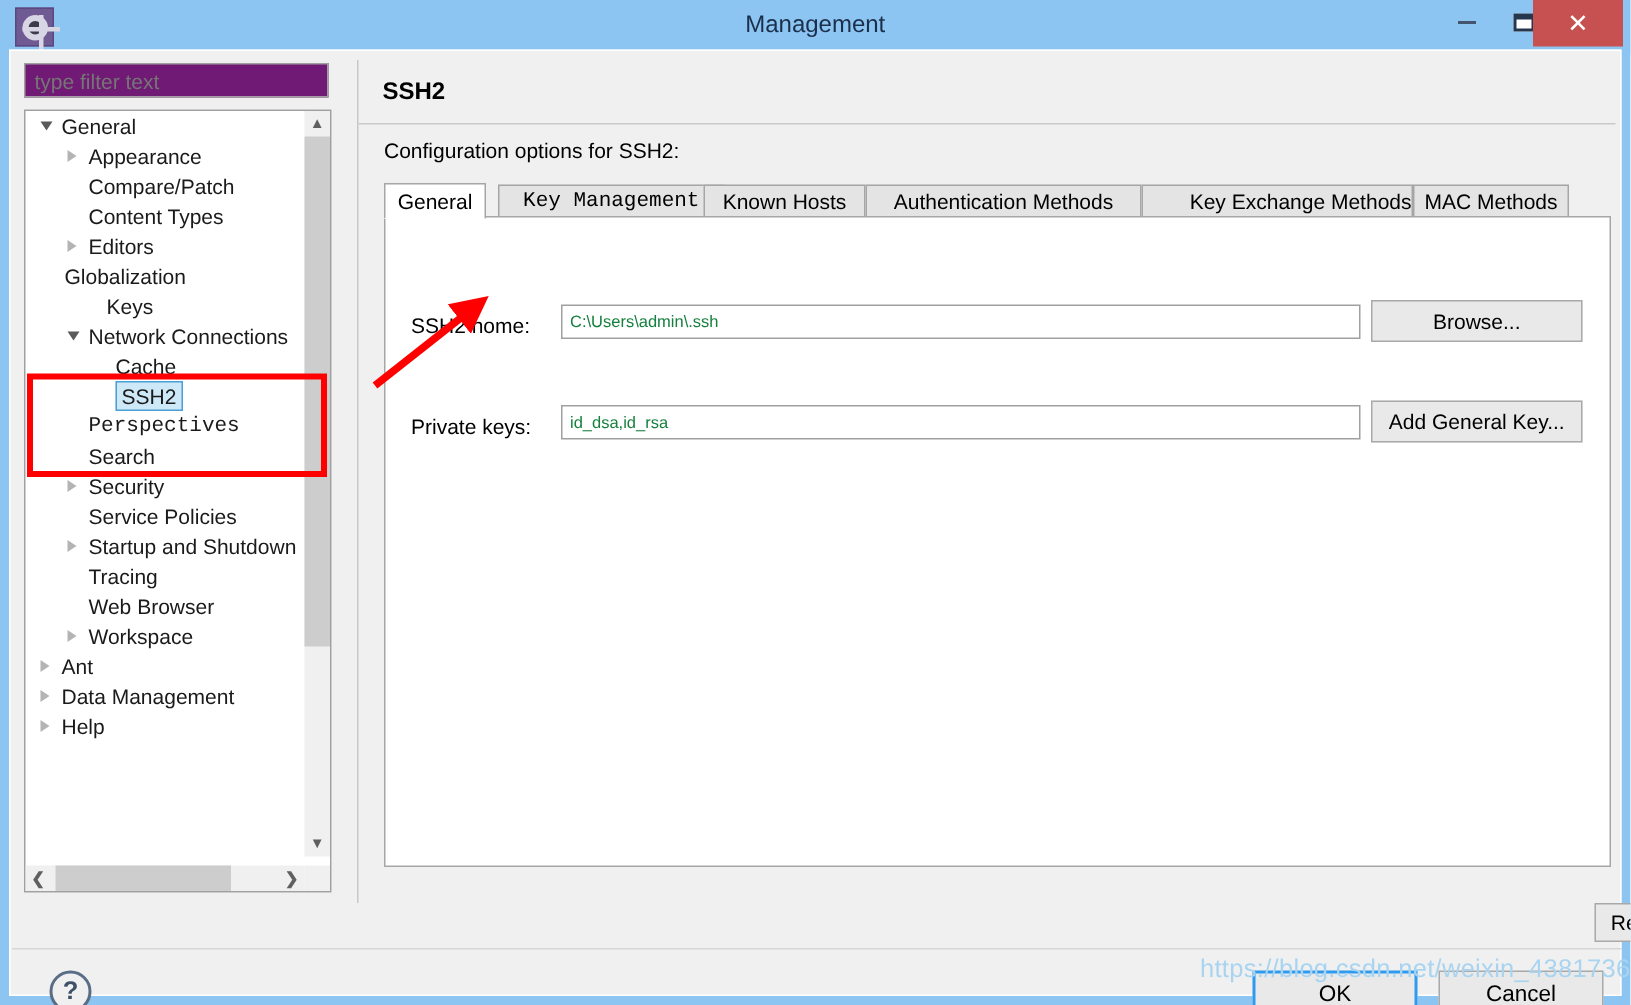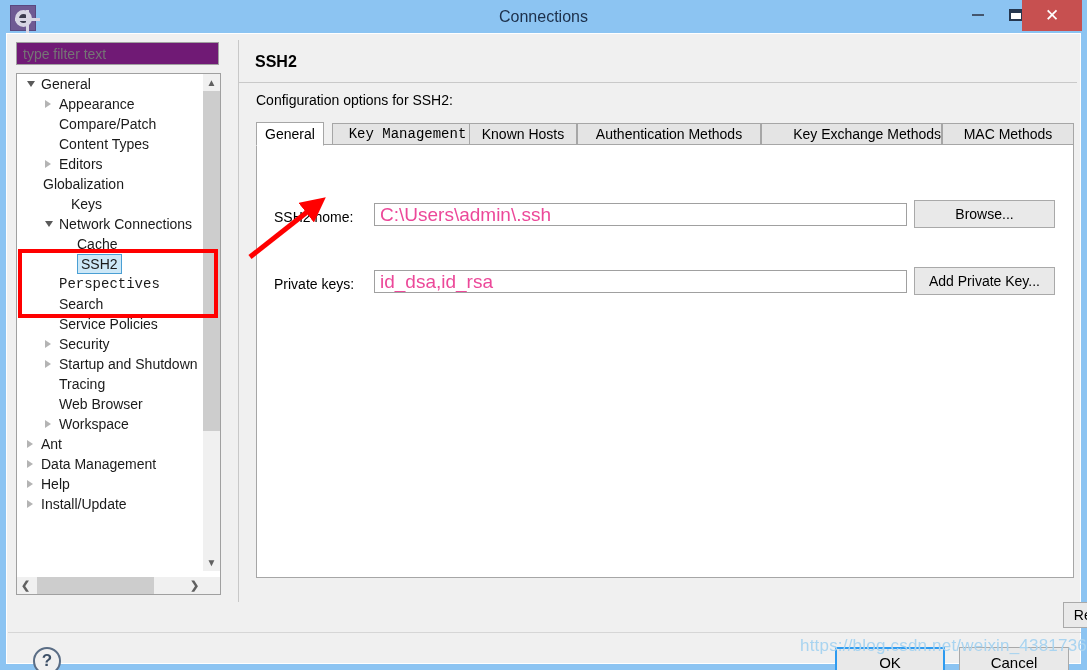--- a/index.html
+++ b/index.html
@@ -223,21 +223,21 @@
 
   .field-label {
     position: absolute;
     font-size: 14px; color: #000000;
   }
   .field-input {
     position: absolute;
     height: 23px;
     background: #ffffff;
     border: 1px solid #a0a0a0;
-    font-size: 19px; color: #ec4899;
+    font-size: 11px; color: #15803d;
     padding: 0 0 0 5px; line-height: 21px;
     font-family: "Liberation Sans", sans-serif;
     outline: none;
   }
   .btn {
     position: absolute;
     background: #e9e9e9;
     border: 1px solid #a9a9a9;
     font-size: 14px; color: #000000;
     text-align: center;
@@ -308,21 +308,21 @@
 </style>
 </head>
 <body>
 
 <div id="app">
 
   <div class="titlebar">
     <div class="app-icon">
       <div class="gear"></div>
     </div>
-    <div class="title-text">Connections</div>
+    <div class="title-text">Management</div>
     <div class="wbtn wbtn-min">
         <span class="min-glyph"></span>
       </div>
     <div class="wbtn wbtn-max">
         <span class="max-glyph"></span>
       </div>
     <div class="wbtn wbtn-close">✕</div>
   </div>
 
   <div class="dialog">
@@ -365,27 +365,27 @@
             <div class="tree-item selected">
               <span class="tlabel" style="left: 60px;">SSH2</span>
             </div>
             <div class="tree-item">
               <span class="tlabel" style="left: 42px; font-family: Liberation Mono, monospace;">Perspectives</span>
             </div>
             <div class="tree-item">
               <span class="tlabel" style="left: 42px;">Search</span>
             </div>
             <div class="tree-item">
-              <span class="tlabel" style="left: 42px;">Service Policies</span>
-            </div>
-            <div class="tree-item">
               <span class="tw tw-collapsed" style="left: 28px;"></span>
               <span class="tlabel" style="left: 42px;">Security</span>
             </div>
             <div class="tree-item">
+              <span class="tlabel" style="left: 42px;">Service Policies</span>
+            </div>
+            <div class="tree-item">
               <span class="tw tw-collapsed" style="left: 28px;"></span>
               <span class="tlabel" style="left: 42px;">Startup and Shutdown</span>
             </div>
             <div class="tree-item">
               <span class="tlabel" style="left: 42px;">Tracing</span>
             </div>
             <div class="tree-item">
               <span class="tlabel" style="left: 42px;">Web Browser</span>
             </div>
             <div class="tree-item">
@@ -396,24 +396,20 @@
               <span class="tw tw-collapsed" style="left: 10px;"></span>
               <span class="tlabel" style="left: 24px;">Ant</span>
             </div>
             <div class="tree-item">
               <span class="tw tw-collapsed" style="left: 10px;"></span>
               <span class="tlabel" style="left: 24px;">Data Management</span>
             </div>
             <div class="tree-item">
               <span class="tw tw-collapsed" style="left: 10px;"></span>
               <span class="tlabel" style="left: 24px;">Help</span>
-            </div>
-            <div class="tree-item">
-              <span class="tw tw-collapsed" style="left: 10px;"></span>
-              <span class="tlabel" style="left: 24px;">Install/Update</span>
             </div>
           </div>
         <div class="vscroll">
           <div class="arrow-up">▲</div>
           <div class="vthumb"></div>
           <div class="arrow-dn">▼</div>
         </div>
         <div class="hscroll">
           <div class="arrow-l">❮</div>
           <div class="hthumb"></div>
@@ -428,32 +424,32 @@
 
       <div class="content-hr"></div>
       <div class="content-sub">Configuration options for SSH2:</div>
 
       <div class="tabstrip" id="tabstrip">
           <div class="tab active" style="left: 0px; width: 68px;">General</div>
           <div class="tab" style="left: 76px; width: 151px; font-family: Liberation Mono, monospace;">Key Management</div>
           <div class="tab" style="left: 213px; width: 108px;">Known Hosts</div>
           <div class="tab" style="left: 321px; width: 184px;">Authentication Methods</div>
           <div class="tab" style="left: 505px; width: 181px; text-align: right;">Key Exchange Methods</div>
-          <div class="tab" style="left: 686px; width: 132px;">MAC Methods</div>
+          <div class="tab" style="left: 686px; width: 104px;">MAC Methods</div>
         </div>
 
       <div class="tabpanel">
 
         <div class="field-label" style="left:17px; top:64px;">SSH2 home:</div>
         <input class="field-input" style="left: 117px; top: 58px; width: 533px;" value="C:\Users\admin\.ssh">
         <div class="btn" style="left:657px; top:55px; width:141px; height:28px; line-height:26px;">Browse...</div>
 
         <div class="field-label" style="left:17px; top:131px;">Private keys:</div>
         <input class="field-input" style="left: 117px; top: 125px; width: 533px;" value="id_dsa,id_rsa">
-        <div class="btn" style="left:657px; top:122px; width:141px; height:28px; line-height:26px;">Add Private Key...</div>
+        <div class="btn" style="left:657px; top:122px; width:141px; height:28px; line-height:26px;">Add General Key...</div>
       </div>
 
       <div class="btn restore-btn" style="line-height:24px;">Restore Defaults</div>
 
     </div>
 
     <div class="footer-hr"></div>
 
     <div class="help-icon">?</div>
     <div class="ok-btn">OK</div>

